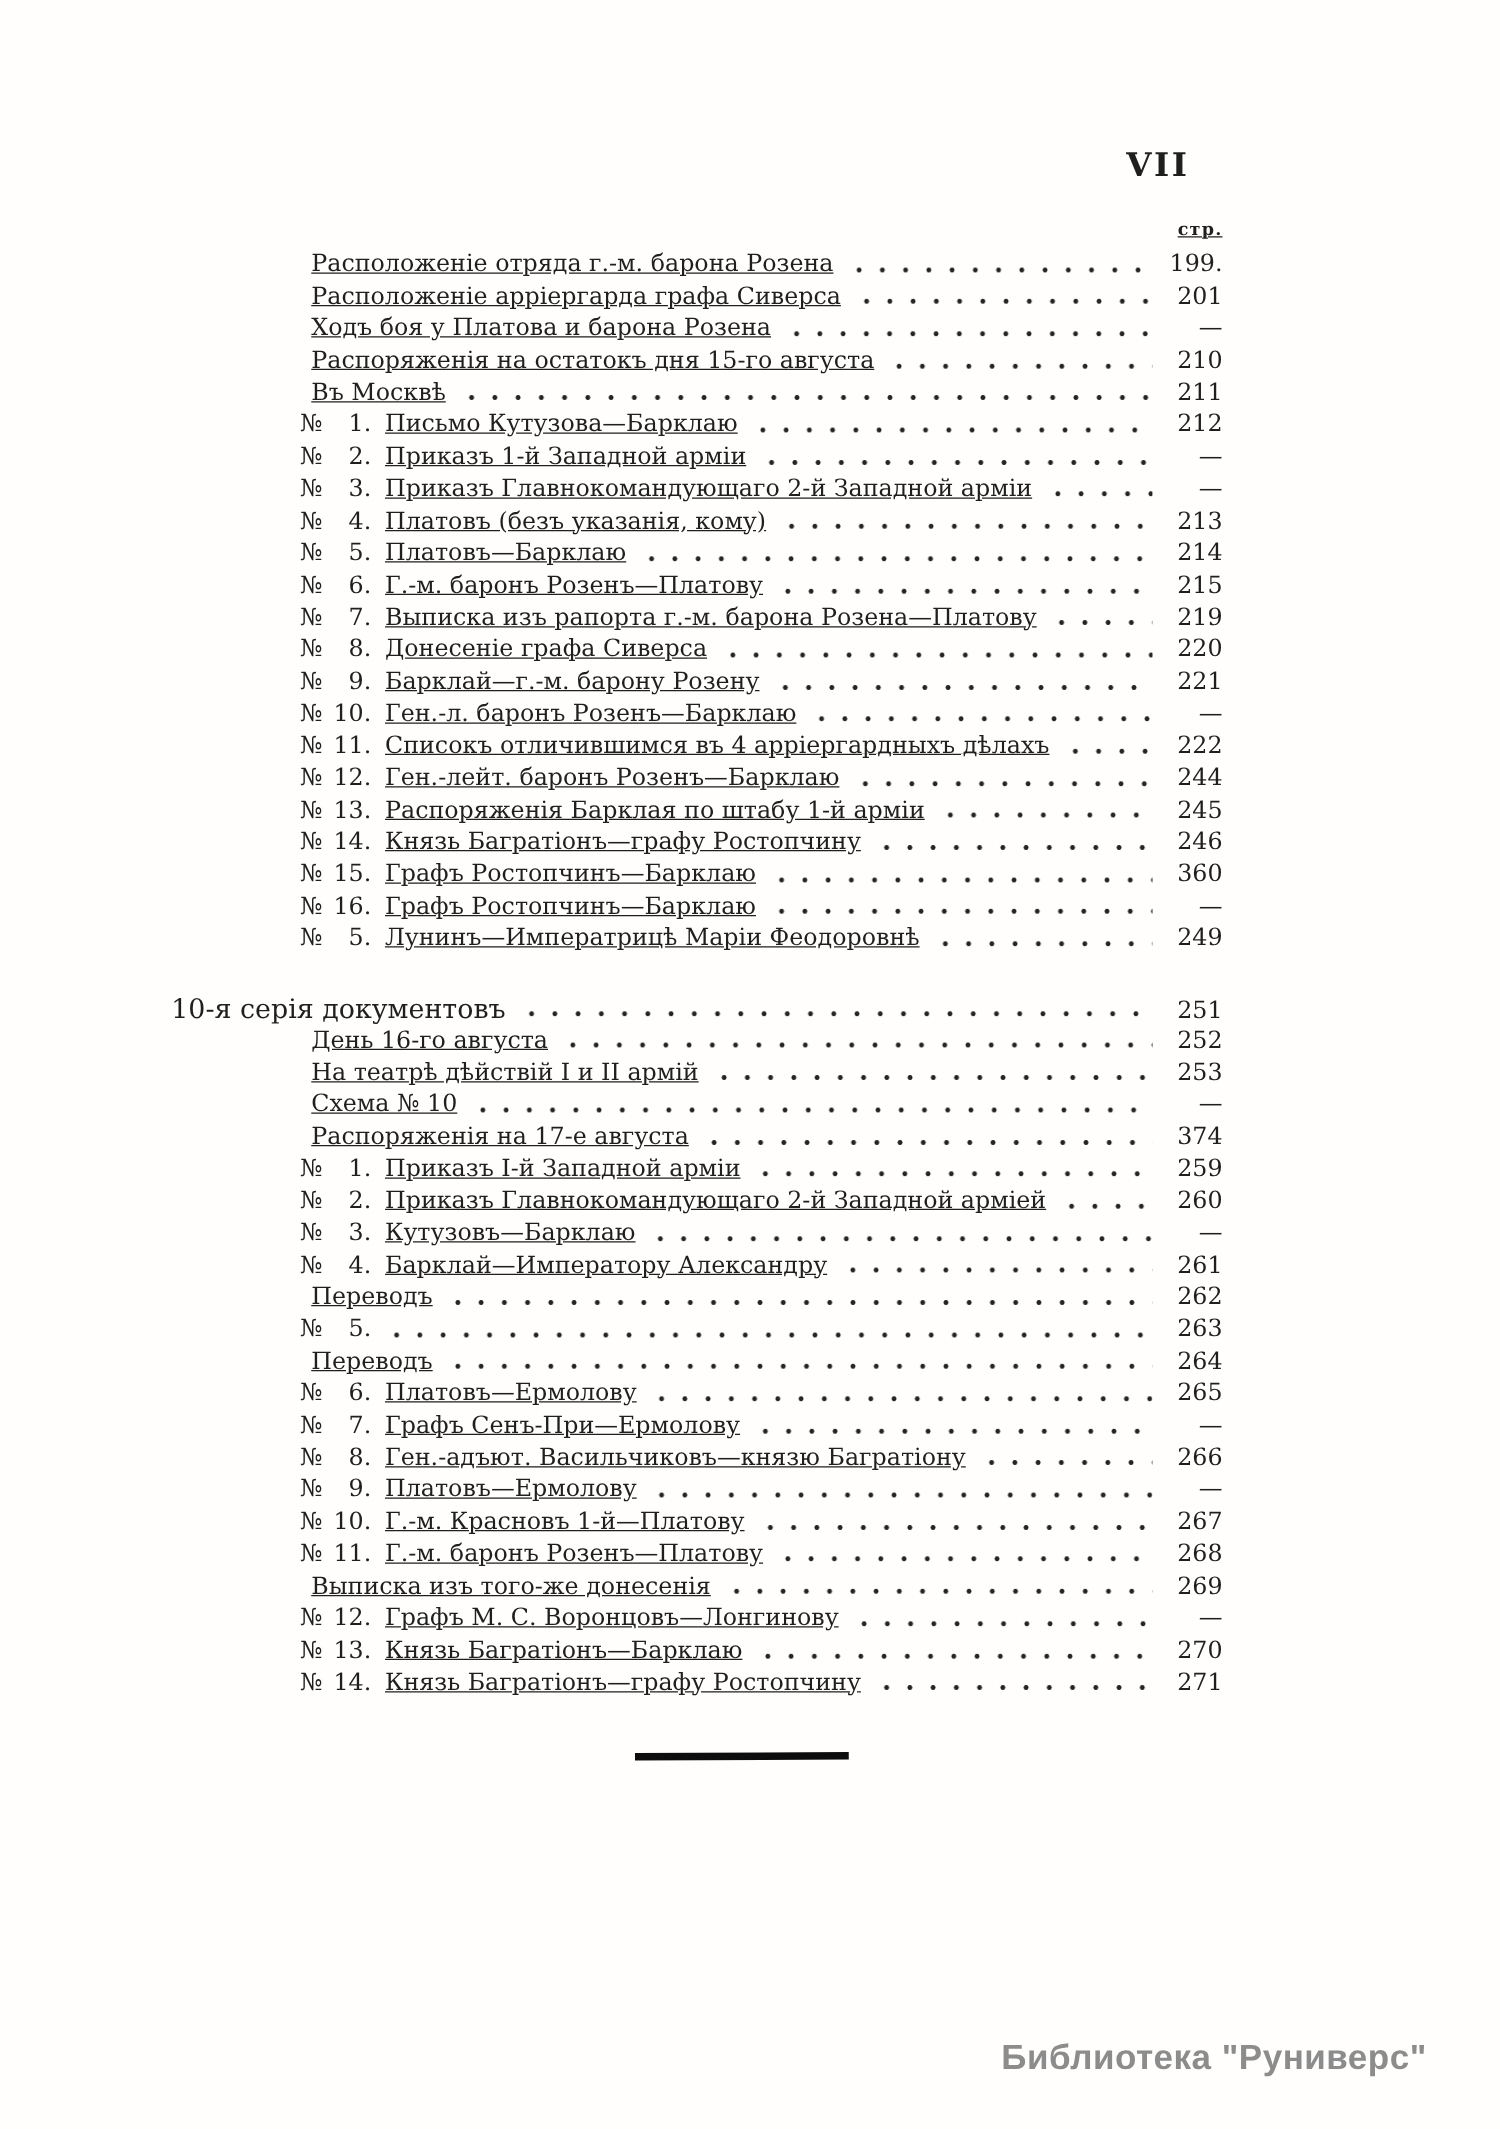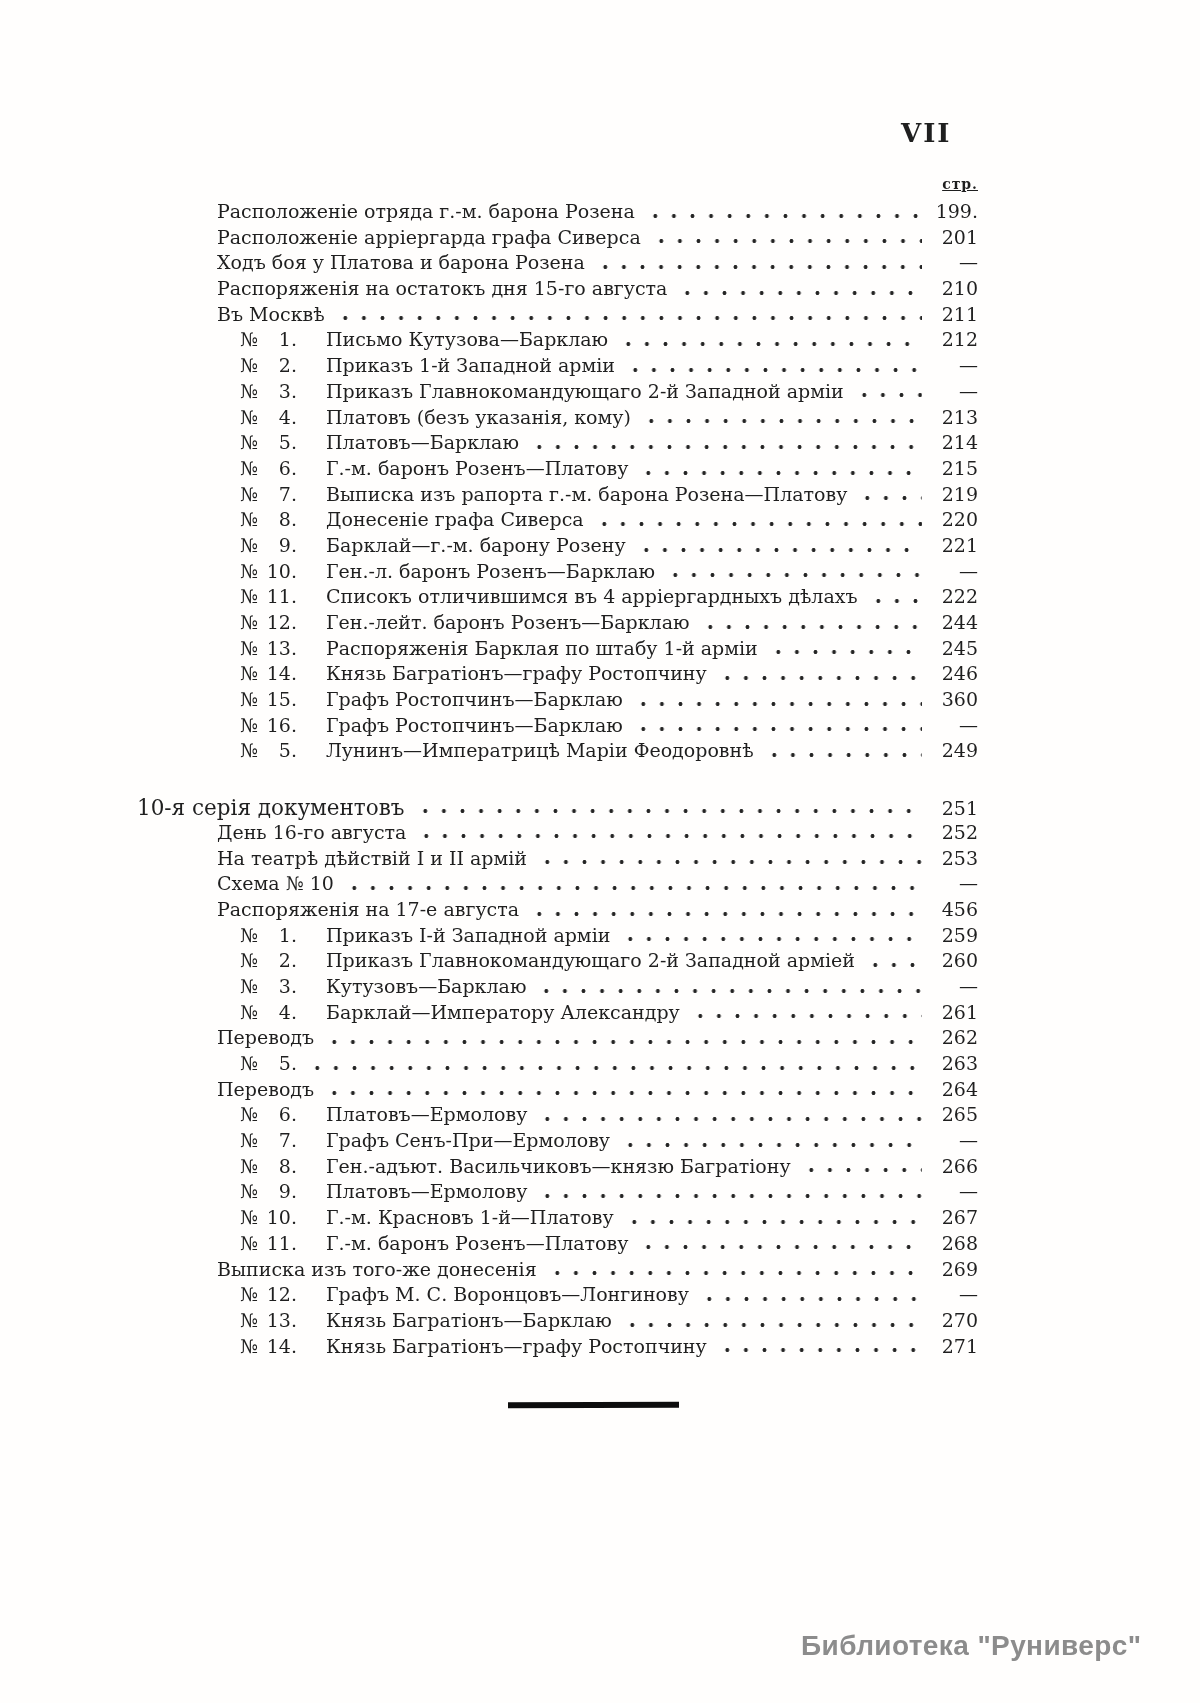--- a/index.html
+++ b/index.html
@@ -6,23 +6,23 @@
   body{width:1200px;height:1703px;background:#ffffff;position:relative;
        font-family:"DejaVu Serif", serif;color:#1f1f1f;overflow:hidden;}
   .page{position:absolute;inset:0;background:#fffefd;}
   .folio{position:absolute;left:901px;top:118px;font-size:26px;letter-spacing:2px;font-weight:bold;}
   .str-head{position:absolute;left:133px;top:176px;width:845px;text-align:right;
             font-size:14px;font-weight:bold;letter-spacing:1px;text-decoration:underline;}
   .toc{position:absolute;left:133px;top:200px;width:845px;}
   .toc-row{display:flex;align-items:baseline;height:25.7px;font-size:19px;white-space:nowrap;}
   .toc-row.section{font-size:21.5px;margin-top:30px;}
   .no-col{display:flex;justify-content:space-between;width:57px;margin-left:107px;flex:none;}
-  .indent{margin-left:84px;}
+  .indent{margin-left:116px;text-decoration:underline;}
   .sec-label{margin-left:4px;}
-  .num-label{margin-left:29px;}
+  .num-label{margin-left:11px;text-decoration:underline;}
   .leader{flex:1 1 auto;align-self:stretch;margin:0 6px 0 9px;
           background-image:radial-gradient(circle, #242424 1.7px, transparent 2.2px);
           background-size:18.6px 10px;background-repeat:repeat-x;background-position:2px 68%;}
   .page-col{flex:none;width:50px;text-align:right;font-size:19px;}
   .rule{position:absolute;left:508px;top:1402px;width:171px;height:6px;background:#0d0d0d;
         transform:rotate(-0.25deg);}
   .watermark{position:absolute;left:801px;top:1630px;font-family:"Liberation Sans", sans-serif;
              font-weight:bold;font-size:28px;color:#8c8c8c;letter-spacing:0.4px;}
 </style>
 </head>
@@ -226,21 +226,21 @@
         <span class="page-col">253</span>
       </div>
       <div class="toc-row">
         <span class="indent">Схема № 10</span>
         <span class="leader"></span>
         <span class="page-col">—</span>
       </div>
       <div class="toc-row">
         <span class="indent">Распоряженія на 17-е августа</span>
         <span class="leader"></span>
-        <span class="page-col">456</span>
+        <span class="page-col">374</span>
       </div>
       <div class="toc-row">
         <span class="no-col">
           <span>№</span>
           <span>1.</span>
         </span>
         <span class="num-label">Приказъ І-й Западной арміи</span>
         <span class="leader"></span>
         <span class="page-col">259</span>
       </div>

